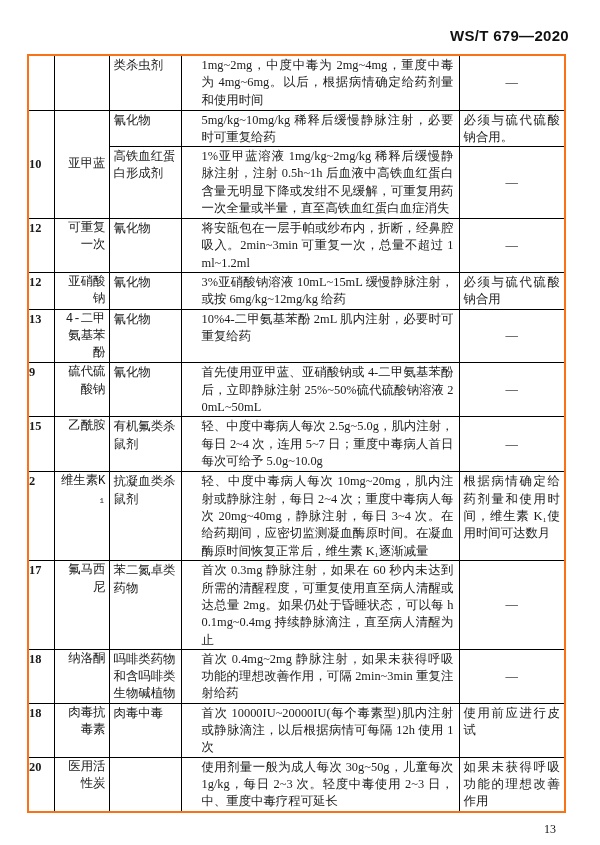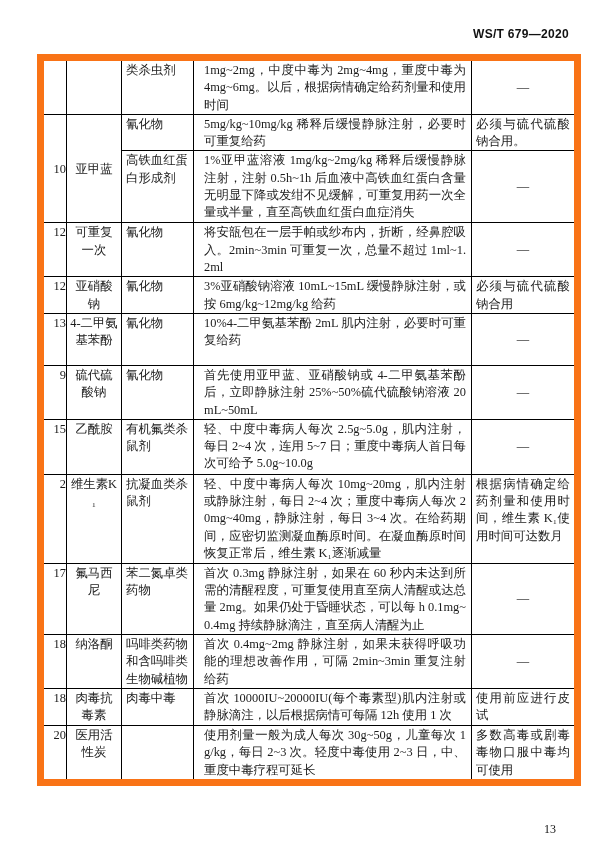--- a/index.html
+++ b/index.html
@@ -10,51 +10,51 @@
     font-family:"Liberation Serif","DejaVu Serif",serif;
     color:#1b1b1b;
     -webkit-font-smoothing:antialiased;
   }
   .doc-code{
     position:absolute;
     top:27px;
     right:31px;
     font-family:"Liberation Sans","DejaVu Sans",sans-serif;
     font-weight:bold;
-    font-size:12px;
+    font-size:15px;
     letter-spacing:0.3px;
     color:#111;
   }
   table.antidote{
     position:absolute;
-    left:37px;
+    left:27px;
     top:54px;
     width:537px;
     border-collapse:collapse;
     table-layout:fixed;
-    border:7px solid #f97316;
+    border:2px solid #f97316;
   }
   col.c-num{width:26px;}
   col.c-drug{width:55px;}
   col.c-cat{width:72px;}
   col.c-dose{width:278px;}
   col.c-note{width:106px;}
   td{
     border:1px solid #000;
     vertical-align:top;
     font-size:12.4px;
     line-height:17.3px;
     padding:1px 4px 0 4px;
     overflow:hidden;
     word-break:break-all;
   }
-  td.num{text-align:right;padding-left:0;padding-right:0;}
-  td.drug{text-align:center;padding-left:3px;padding-right:3px;}
+  td.num{text-align:left;padding-left:0;padding-right:0;font-weight:bold;}
+  td.drug{text-align:right;padding-left:3px;padding-right:3px;font-family:Liberation Mono, monospace;}
   td.cat{text-align:left;}
-  td.dose{text-align:justify;padding-left:10px;padding-right:5px;margin-top:32px;}
+  td.dose{text-align:justify;padding-left:20px;padding-right:5px;margin-top:32px;}
   td.note{text-align:justify;}
   td.dash{text-align:center;vertical-align:middle;padding-top:0;}
   td.vmid{vertical-align:middle;}
   .page-num{
     position:absolute;
     top:822px;
     left:544px;
     font-size:12px;
     color:#111;
   }
@@ -153,18 +153,18 @@
       <td class="drug">肉毒抗毒素</td>
       <td class="cat">肉毒中毒</td>
       <td class="dose">首次 10000IU~20000IU(每个毒素型)肌内注射或静脉滴注，以后根据病情可每隔 12h 使用 1 次</td>
       <td class="note">使用前应进行皮试</td>
     </tr>
     <tr style="height:52px">
       <td class="num">20</td>
       <td class="drug">医用活性炭</td>
       <td class="cat"></td>
       <td class="dose">使用剂量一般为成人每次 30g~50g，儿童每次 1g/kg，每日 2~3 次。轻度中毒使用 2~3 日，中、重度中毒疗程可延长</td>
-      <td class="note">多数高毒或剧毒毒物口服中毒均可使用</td>
+      <td class="note">如果未获得呼吸功能的理想改善作用</td>
     </tr>
   </tbody>
 </table>
 
 <div class="page-num">13</div>
 
 </body></html>

